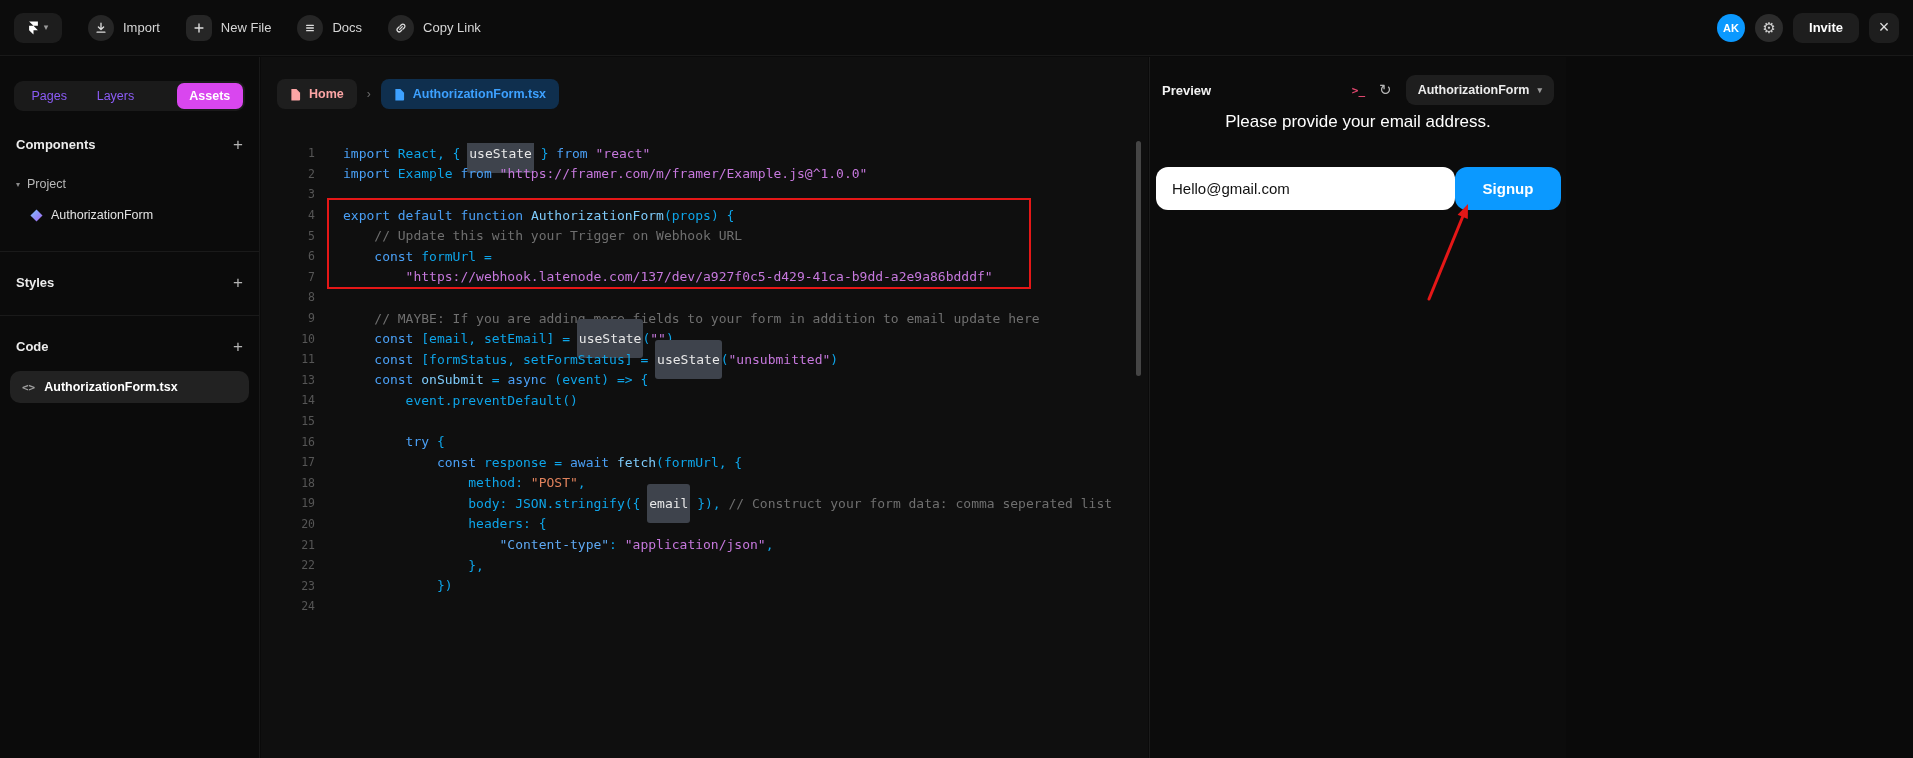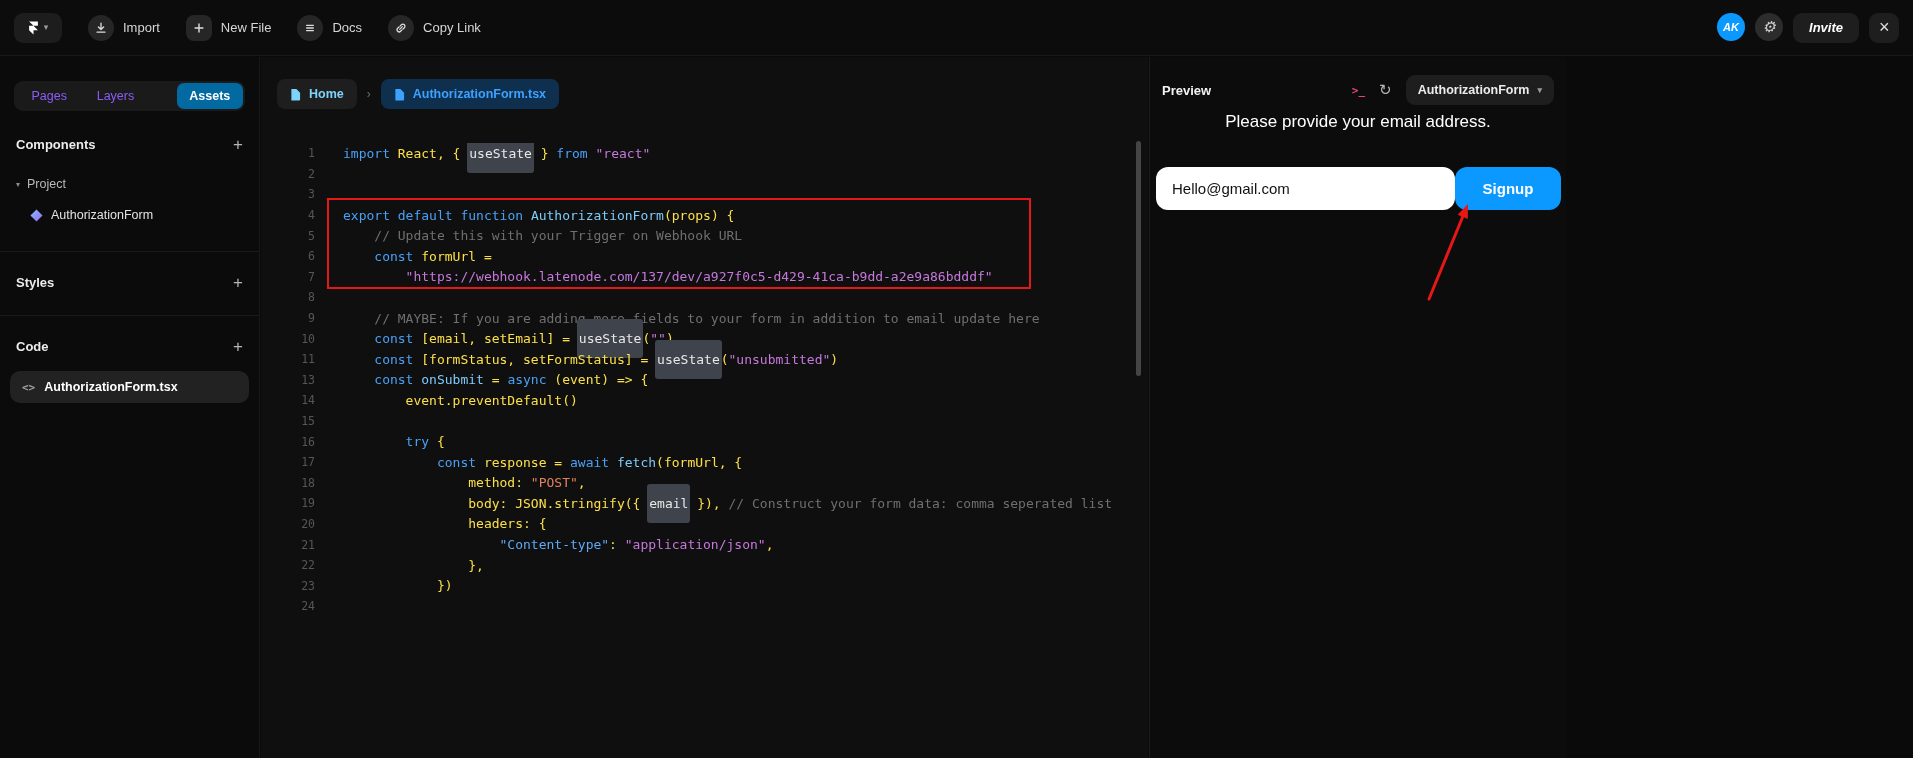--- a/index.html
+++ b/index.html
@@ -16,38 +16,38 @@
     align-items:center;justify-content:center;gap:5px;cursor:pointer;flex:none;}
   .logo-btn svg{width:11px;height:14px;display:block;}
   .caret{color:#9a9a9a;font-size:9px;line-height:1;}
   .tb-item{display:flex;align-items:center;gap:9px;cursor:pointer;}
   .tb-ic{width:26px;height:26px;background:#262626;display:flex;align-items:center;
     justify-content:center;flex:none;}
   .tb-ic.circle{border-radius:50%;}
   .tb-ic.square{border-radius:8px;}
   .tb-ic svg{width:14px;height:14px;display:block;}
   .tb-label{color:#d6d6d6;font-size:13px;font-weight:500;}
-  .tb-right{margin-left:auto;display:flex;align-items:flex-start;gap:10px;font-style:italic;}
+  .tb-right{margin-left:auto;display:flex;align-items:center;gap:10px;}
   .avatar{width:28px;height:28px;border-radius:50%;background:#0b99ff;color:#fff;
     font-size:11px;font-weight:700;display:flex;align-items:center;justify-content:center;
     cursor:pointer;letter-spacing:.2px;}
   .gear-btn{width:28px;height:28px;border-radius:50%;background:#2c2c2c;color:#cfcfcf;
     display:flex;align-items:center;justify-content:center;font-size:15px;cursor:pointer;}
   .invite-btn{height:30px;padding:0 16px;background:#1e1e1e;border-radius:9px;color:#fff;
     font-size:13px;font-weight:600;display:flex;align-items:center;cursor:pointer;}
   .close-btn{width:30px;height:30px;border-radius:9px;background:#1e1e1e;color:#e0e0e0;
     display:flex;align-items:center;justify-content:center;font-size:18px;cursor:pointer;}
   
   .sidebar{position:absolute;left:0;top:57px;width:260px;bottom:0;background:#0b0b0b;
     border-right:1px solid #191919;box-sizing:border-box;}
   .seg{margin:24px 14px 0;background:#1a1a1a;border-radius:9px;padding:2px;display:flex;
     height:30px;box-sizing:border-box;}
   .seg-tab{flex:1;display:flex;align-items:center;justify-content:center;border-radius:7px;
     font-size:12.5px;color:#8b5cf6;cursor:pointer;}
-  .seg-tab.active{background:#0369a1;color:#fff;font-weight:600;margin-left:28px;}
+  .seg-tab.active{background:#d946ef;color:#fff;font-weight:600;margin-left:28px;}
   .side-head{display:flex;align-items:center;justify-content:space-between;padding:0 16px;
     color:#ececec;font-size:13px;font-weight:600;}
   .side-head .plus{color:#b5b5b5;font-size:17px;font-weight:400;cursor:pointer;line-height:1;}
   .components-head{margin-top:25px;}
   .project-row{margin-top:20px;padding:0 16px;display:flex;align-items:center;gap:7px;
     color:#b9b9b9;font-size:12.5px;height:22px;cursor:pointer;}
   .project-caret{font-size:8px;color:#8a8a8a;}
   .component-row{margin-top:8px;padding:0 16px 0 30px;display:flex;align-items:center;gap:8px;
     color:#e2e2e2;font-size:12.5px;height:24px;cursor:pointer;}
   .component-row svg{width:13px;height:13px;display:block;}
@@ -58,35 +58,35 @@
     align-items:center;gap:9px;padding:0 12px;cursor:pointer;}
   .file-row .code-ic{color:#9f9f9f;font-family:"DejaVu Sans Mono",monospace;font-size:11px;
     font-weight:700;}
   .file-row .fname{color:#fff;font-size:12.5px;font-weight:600;}
   
   .editor{position:absolute;left:261px;top:57px;width:887px;bottom:0;background:#0f0f0f;}
   .breadcrumb{position:absolute;left:16px;top:22px;display:flex;align-items:center;gap:10px;}
   .crumb{height:30px;border-radius:8px;display:flex;align-items:center;gap:8px;padding:0 13px;
     font-size:12.5px;font-weight:600;cursor:pointer;}
   .crumb svg{width:11px;height:13px;display:block;}
-  .crumb.home{background:#1e1e1e;color:#7dd3fc;justify-content:center;}
+  .crumb.home{background:#1e1e1e;color:#fca5a5;justify-content:center;}
   .crumb.active{background:#0f2f4e;color:#3da1ff;}
   .crumb-sep{color:#6b6b6b;font-size:12px;}
   .code-area{position:absolute;left:0;top:86px;right:0;bottom:0;overflow:hidden;
     font-family:"DejaVu Sans Mono",monospace;font-size:13px;}
   .code-line{display:flex;height:20.6px;align-items:center;}
   .ln{width:54px;text-align:right;color:#565656;font-size:11.5px;flex:none;}
   .lc{padding-left:28px;white-space:pre;}
   .tok-kw{color:#4aa0f6;}
   .tok-fn{color:#7ecbfa;}
   .tok-str{color:#c678dd;}
   .tok-str2{color:#e0825c;}
   .tok-prop{color:#5ea9f3;}
   .tok-cmt{color:#6f6f6f;}
-  .tok-pl{color:#fde047;}
+  .tok-pl{color:#0ea5e9;}
   .tok-hl{background:#3e434c;border-radius:3px;color:#e8e8e8;padding:12px 2px;margin:0 -1px;}
   .annot-rect{position:absolute;left:66px;top:55px;width:704px;height:91px;
     border:2.5px solid #e51717;pointer-events:none;box-sizing:border-box;}
   .scroll-thumb{position:absolute;right:7px;top:84px;width:5px;height:235px;background:#454545;
     border-radius:3px;cursor:pointer;}
   
   .preview{position:absolute;left:1149px;top:57px;width:417px;bottom:0;background:#0c0c0c;
     border-left:1px solid #1c1c1c;box-sizing:border-box;}
   .pv-header{position:absolute;left:0;right:0;top:18px;padding:0 12px;display:flex;
     align-items:center;}
@@ -234,20 +234,21 @@
   </div>
 
   <div class="code-area">
     <div id="code-lines">
         <div class="code-line">
           <span class="ln">1</span>
           <span class="lc"><span class="tok-kw">import</span><span class="tok-pl"> React, { </span><span class="tok-hl">useState</span><span class="tok-pl"> } </span><span class="tok-kw">from</span><span class="tok-pl"> </span><span class="tok-str">"react"</span></span>
         </div>
         <div class="code-line">
           <span class="ln">2</span>
+          <span class="lc"><span class="tok-kw">import</span><span class="tok-pl"> Example </span><span class="tok-kw">from</span><span class="tok-pl"> </span><span class="tok-str">"https://framer.com/m/framer/Example.js@^1.0.0"</span></span>
         </div>
         <div class="code-line">
           <span class="ln">3</span>
           <span class="lc"></span>
         </div>
         <div class="code-line">
           <span class="ln">4</span>
           <span class="lc"><span class="tok-kw">export</span><span class="tok-pl"> </span><span class="tok-kw">default</span><span class="tok-pl"> </span><span class="tok-kw">function</span><span class="tok-pl"> </span><span class="tok-fn">AuthorizationForm</span><span class="tok-pl">(props) {</span></span>
         </div>
         <div class="code-line">

